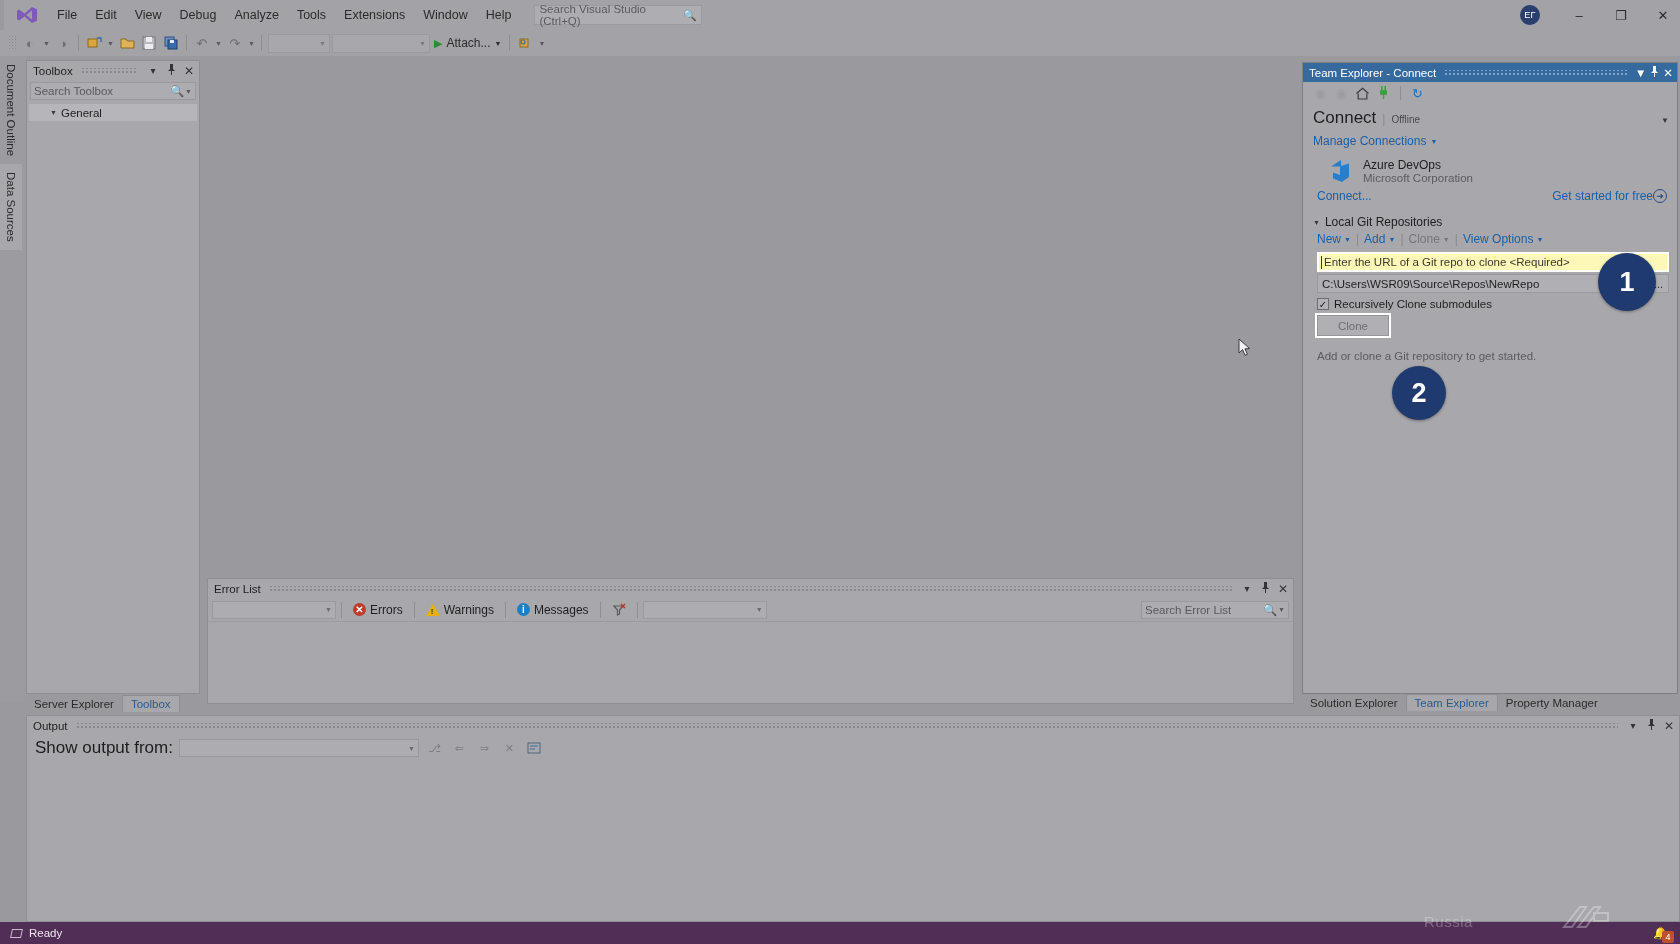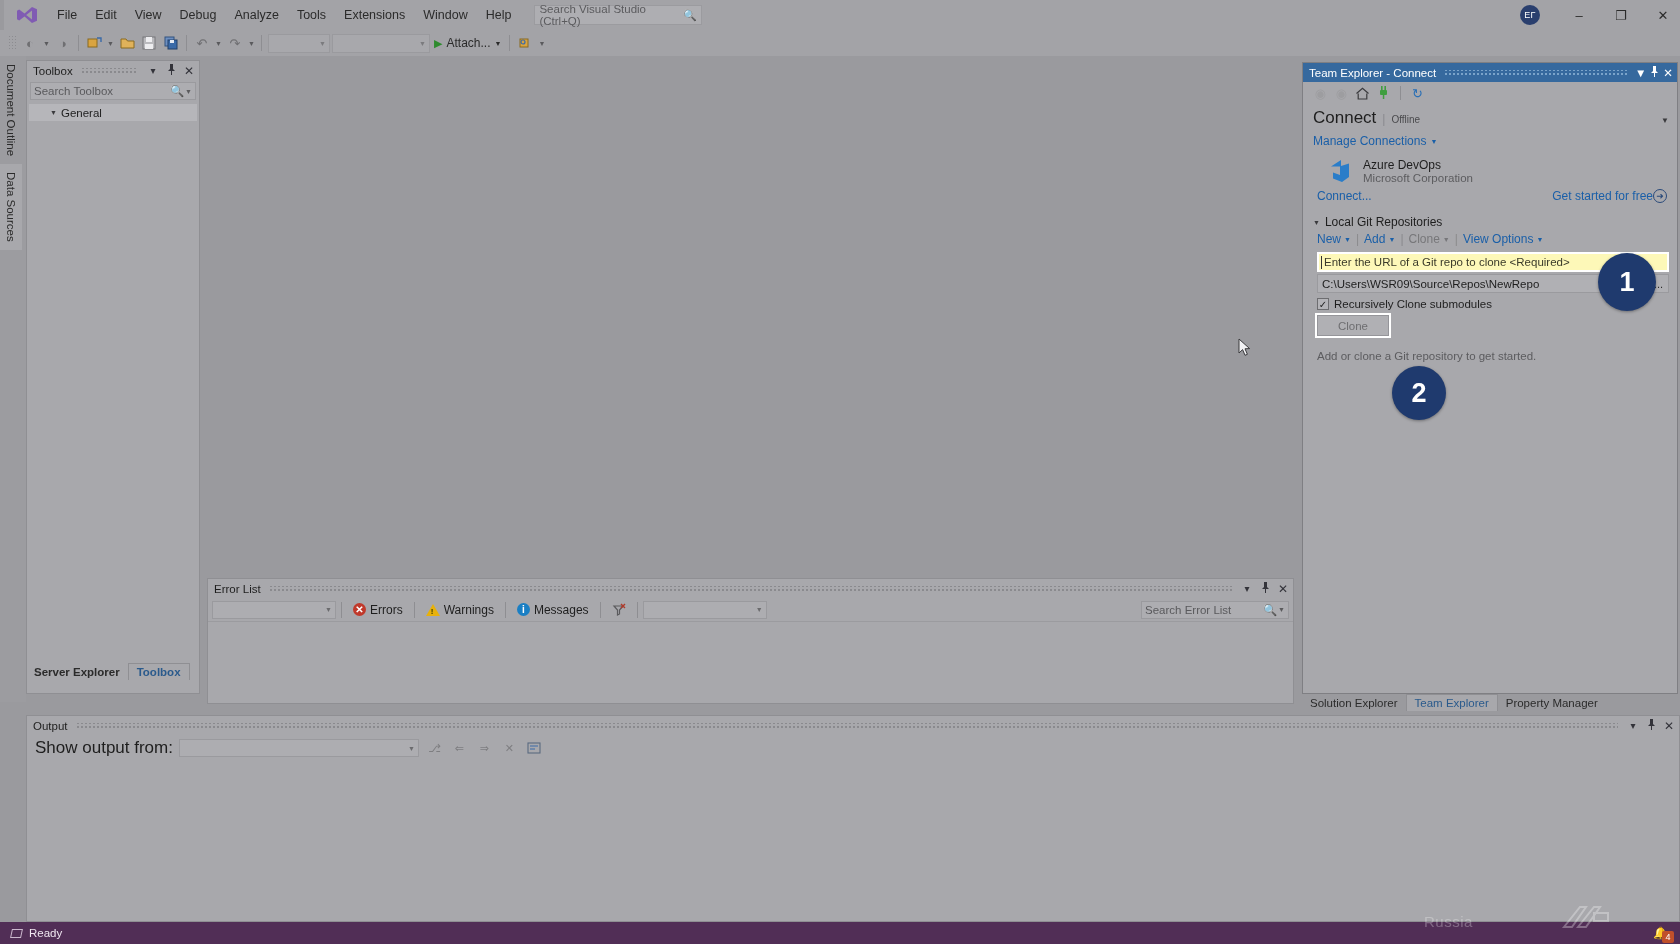--- a/index.html
+++ b/index.html
@@ -133,22 +133,22 @@
     margin: 2px 2px 0 2px; height: 17px; background: #b6b6ba;
     display: flex; align-items: center; gap: 4px; padding-left: 21px;
     font-size: 11.5px; color: #1e1e1e;
   }
   .tri { font-size: 7px; color: #3a3a3d; }
   .toolbox-empty {
     padding: 16px 12px 0 12px; text-align: center; font-size: 11.5px;
     line-height: 1.35; color: #2b2b2b;
   }
   #toolbox-bottom-tabs {
-    position: absolute; left: 26px; top: 662px; width: 174px; height: 18px;
-    display: flex; align-items: flex-end; gap: 0; font-weight: bold;
+    position: absolute; left: 26px; top: 694px; width: 174px; height: 18px;
+    display: flex; align-items: flex-end; gap: 0;
   }
   .dtab {
     height: 17px; padding: 0 8px; font-size: 11.5px; display: flex; align-items: center;
     color: #2b2b2b; border-top: 1px solid transparent;
   }
   .dtab.sel { background: #a8a8ac; color: #2a5a8c; border: 1px solid #8f8f93; border-bottom: none; }
 
   
   #center-doc {
     position: absolute; left: 201px; top: 58px; width: 1095px; height: 521px;

